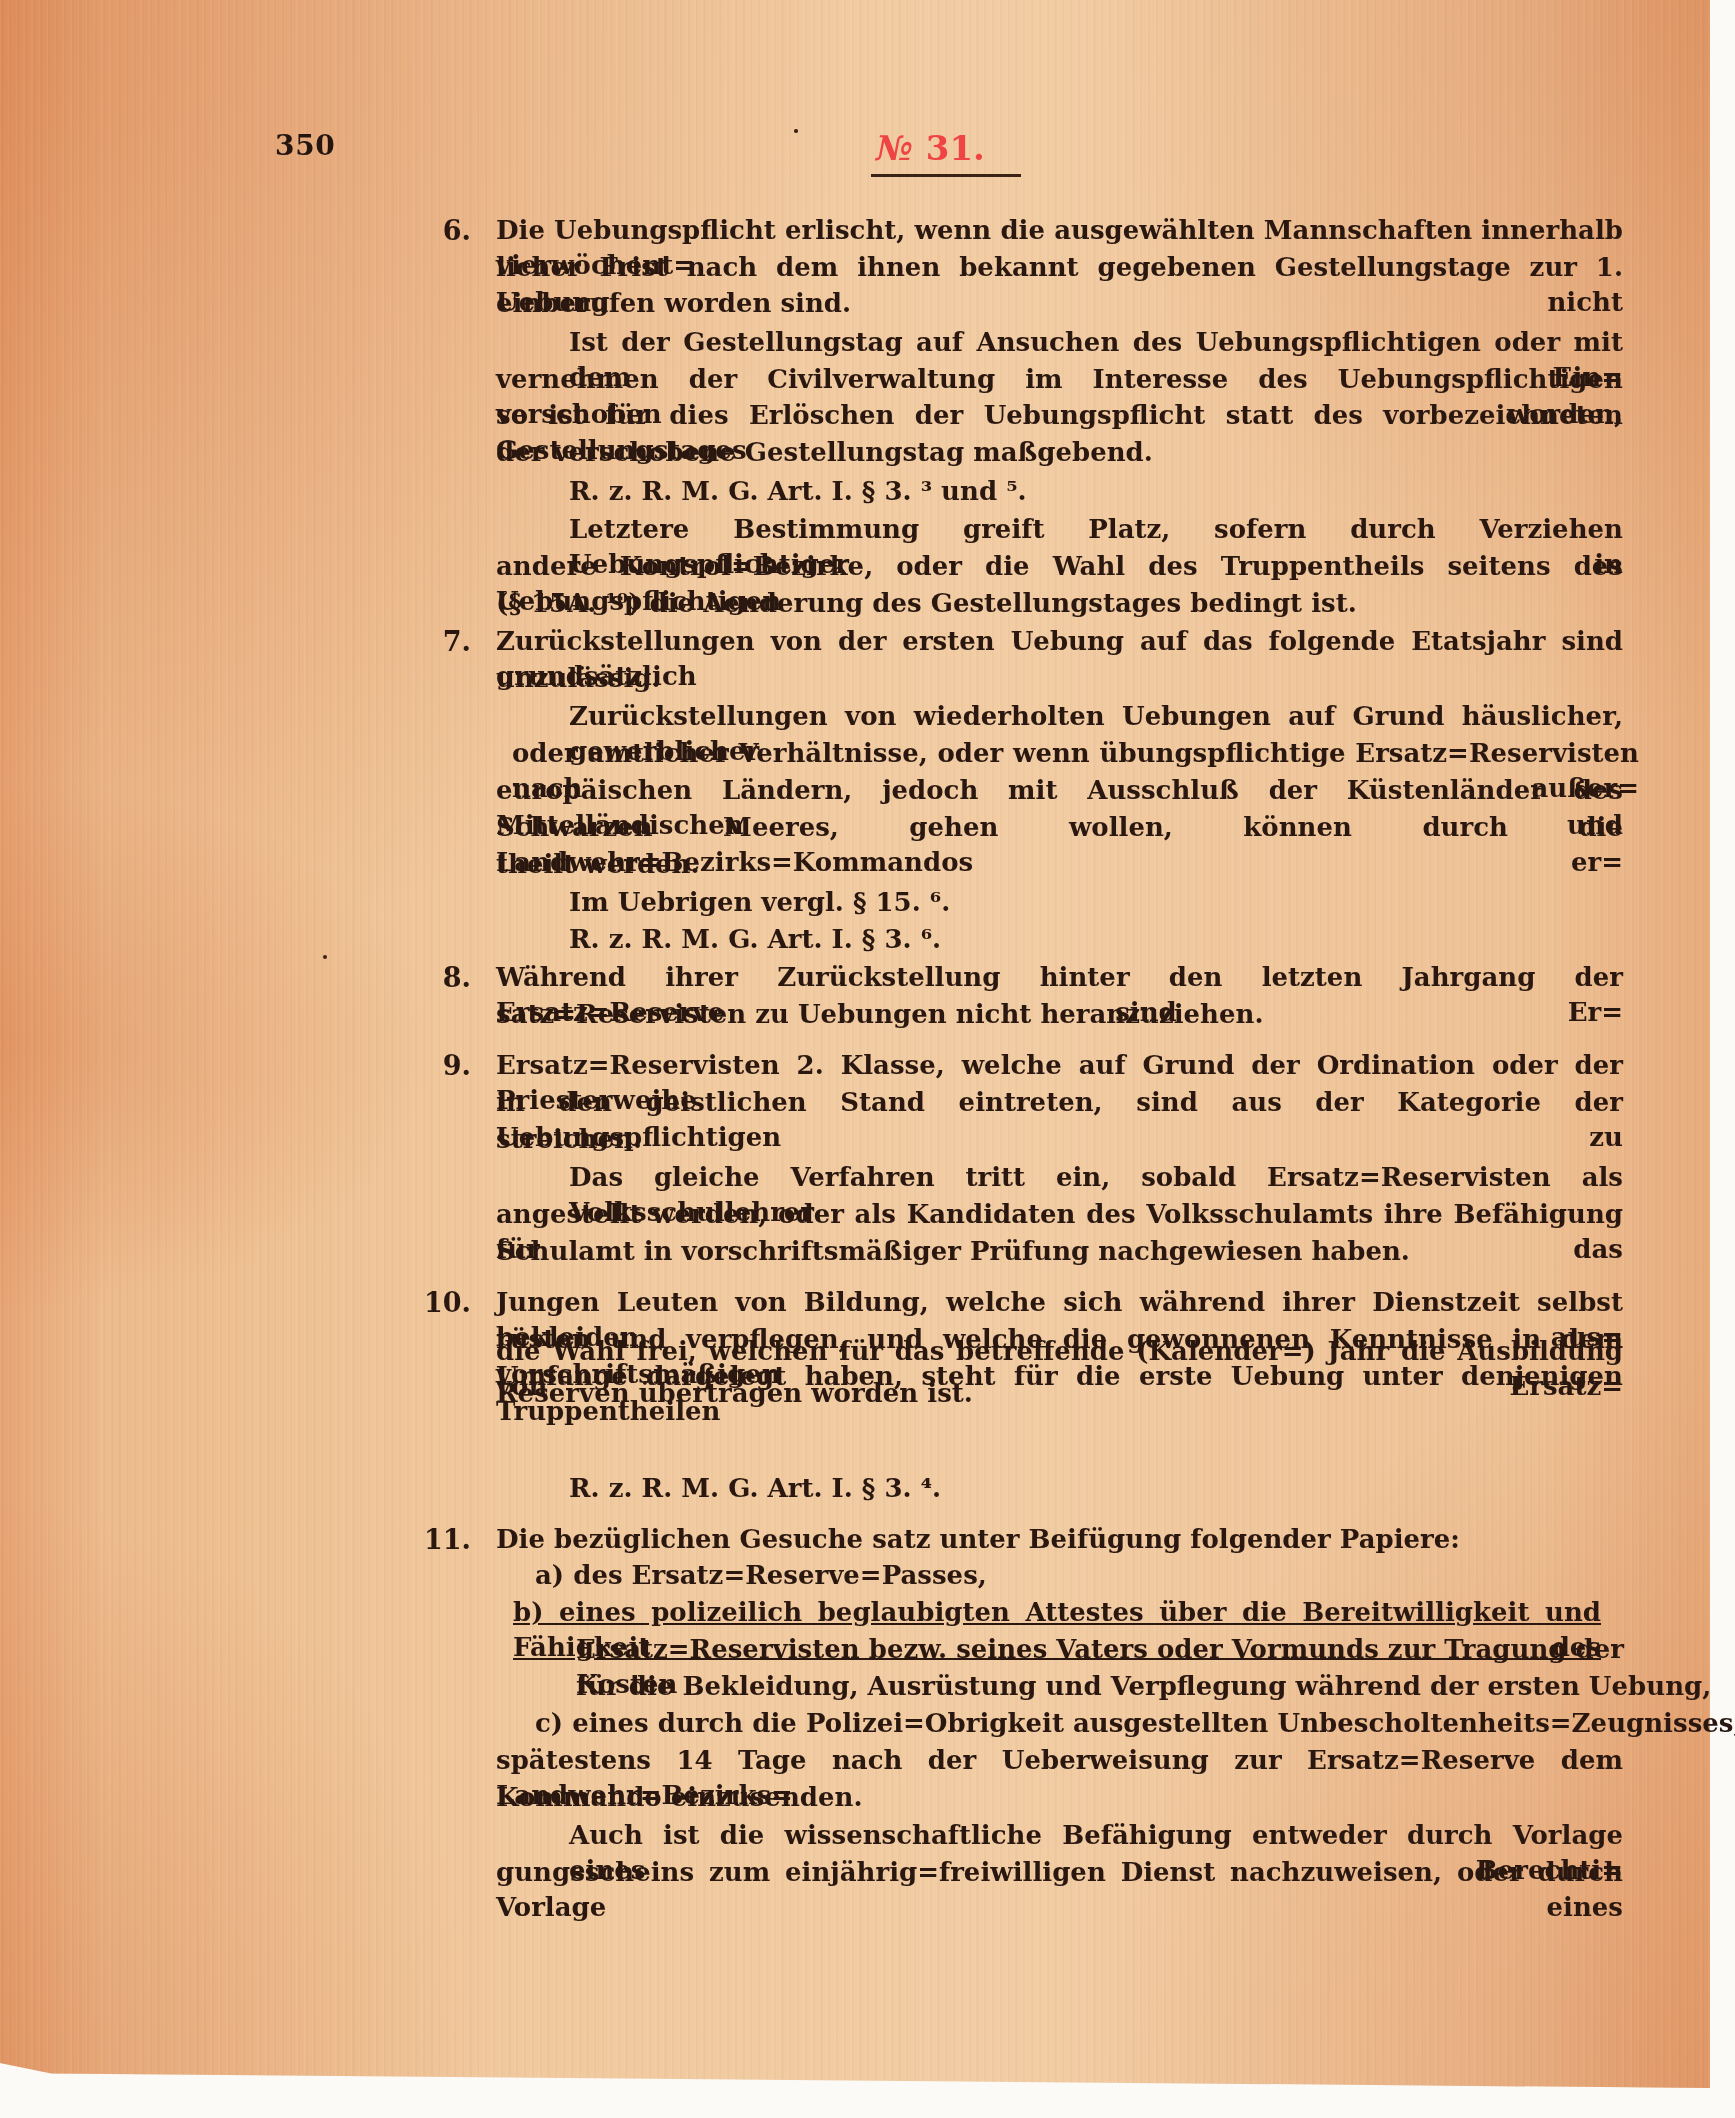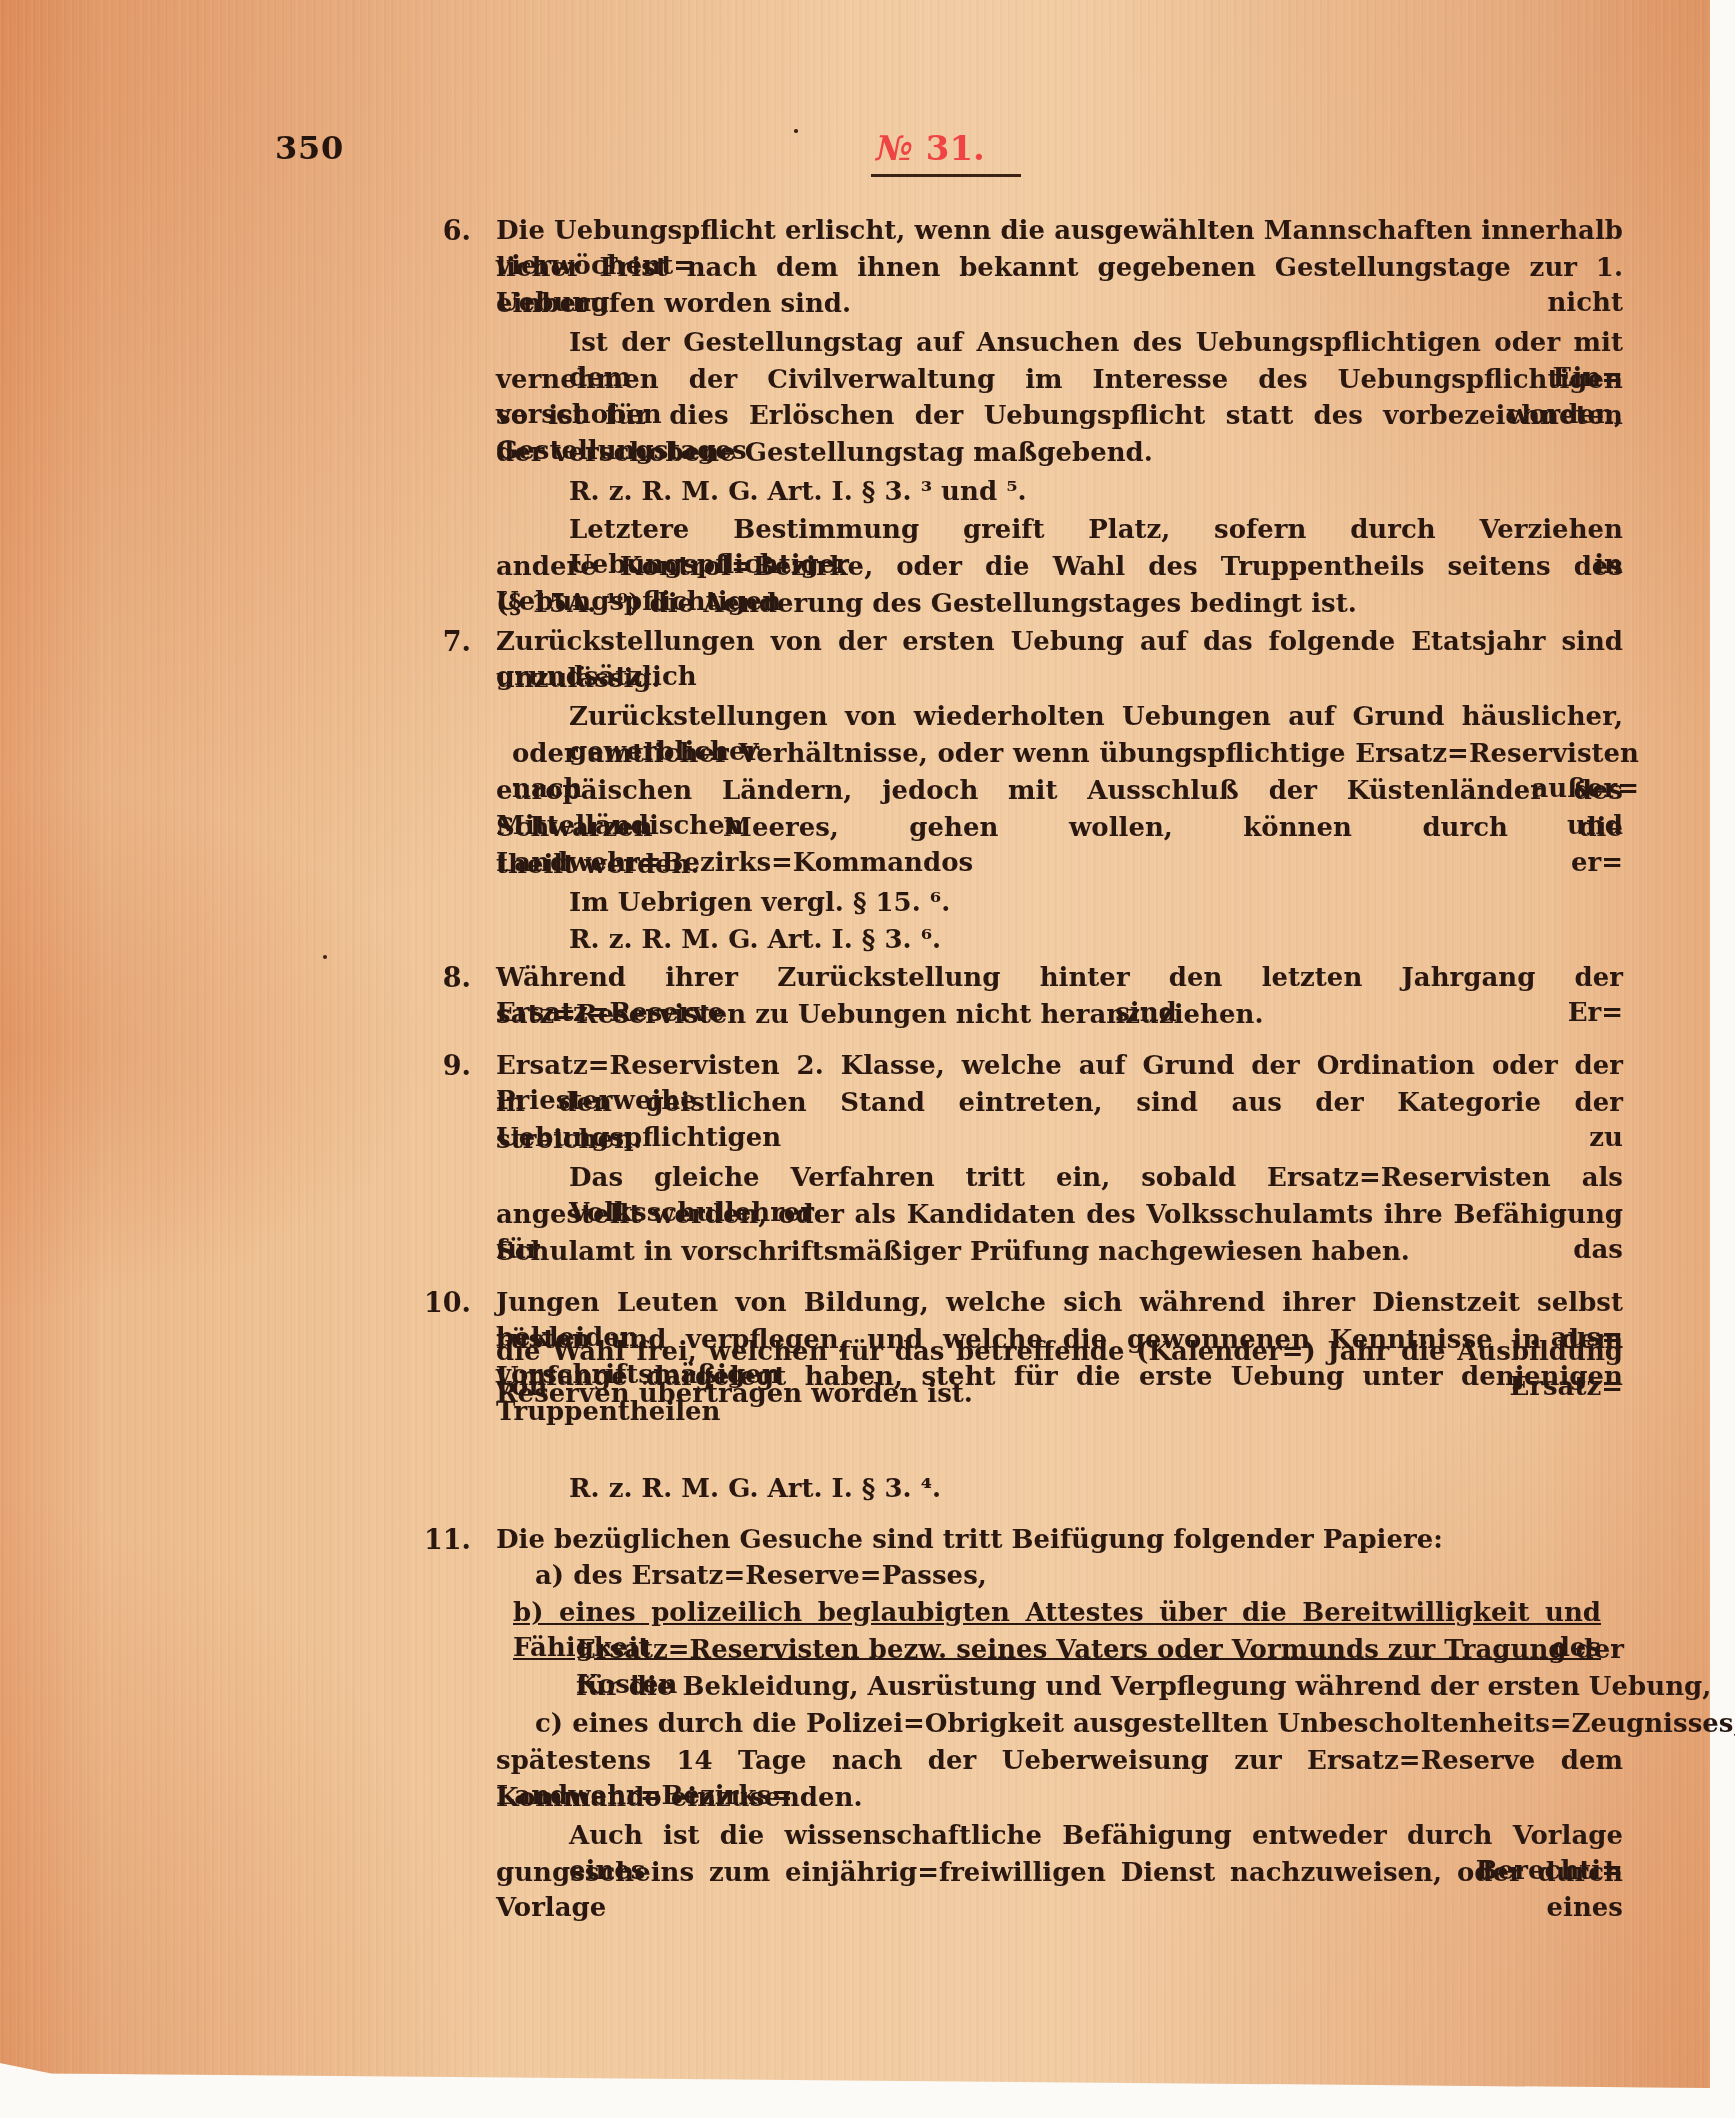--- a/index.html
+++ b/index.html
@@ -20,21 +20,21 @@
       linear-gradient(90deg, #e7a474 0%, #edbb8c 6%, #f1c99e 30%, #f2cca3 60%, #eec195 90%, #e7ab7b 100%);
     clip-path: polygon(0 0, 100% 0, 100% 100%, 3% 99.3%, 0 98.8%);
   }
   .page::after {
     content: ""; position: absolute; inset: 0;
     background: repeating-linear-gradient(90deg, rgba(255,255,255,0.05) 0 1.4px, rgba(0,0,0,0.02) 1.4px 3.5px, rgba(255,255,255,0) 3.5px 7.8px);
     pointer-events: none;
   }
   .pagenum {
     position: absolute; left: 275px; top: 129px;
-    font-family: "DejaVu Serif", serif; font-weight: bold; font-size: 32px;
+    font-family: "DejaVu Serif", serif; font-weight: bold; font-size: 28px;
     letter-spacing: 0.7px; color: #24160f;
   }
   .issue {
     position: absolute; left: 876px; top: 128px;
     font-family: "DejaVu Serif", serif; font-weight: bold; font-size: 34px; color: #ef4444;
   }
   .issue .no { font-style: italic; margin-right: 12.8px; }
   .issue-rule {
     position: absolute; left: 871px; top: 174px; width: 150px; height: 2.8px; background: #3a2214;
   }
@@ -99,21 +99,21 @@
     <div class="ln j" style="top: 1197px; left: 496px; width: 1127px; white-space: normal;">angestellt werden, oder als Kandidaten des Volksschulamts ihre Befähigung für das</div>
     <div class="ln" style="top: 1234px; left: 496px;">Schulamt in vorschriftsmäßiger Prüfung nachgewiesen haben.</div>
     <div class="num" style="top: 1285px; right: 1239px;">10.</div>
     <div class="ln j" style="top: 1285px; left: 496px; width: 1127px; white-space: normal;">Jungen Leuten von Bildung, welche sich während ihrer Dienstzeit selbst bekleiden, aus=</div>
     <div class="ln j" style="top: 1322px; left: 496px; width: 1127px; white-space: normal;">rüsten und verpflegen, und welche die gewonnenen Kenntnisse in dem vorschriftsmäßigen</div>
     <div class="ln j" style="top: 1359px; left: 496px; width: 1127px; white-space: normal;">Umfange dargelegt haben, steht für die erste Uebung unter denjenigen Truppentheilen</div>
     <div class="ln j" style="top: 1334px; left: 496px; width: 1127px; white-space: normal;">die Wahl frei, welchen für das betreffende (Kalender=) Jahr die Ausbildung von Ersatz=</div>
     <div class="ln" style="top: 1376px; left: 496px;">Reserven übertragen worden ist.</div>
     <div class="ln" style="top: 1471px; left: 569px;">R. z. R. M. G. Art. I. § 3. ⁴.</div>
     <div class="num" style="top: 1522px; right: 1239px;">11.</div>
-    <div class="ln" style="top: 1522px; left: 496px;">Die bezüglichen Gesuche sind tritt Beifügung folgender Papiere:</div>
+    <div class="ln" style="top: 1522px; left: 496px;">Die bezüglichen Gesuche satz unter Beifügung folgender Papiere:</div>
     <div class="ln" style="top: 1558px; left: 535px;">a) des Ersatz=Reserve=Passes,</div>
     <div class="ln j" style="top: 1595px; left: 513px; width: 1088px; white-space: normal; text-decoration: underline;">b) eines polizeilich beglaubigten Attestes über die Bereitwilligkeit und Fähigkeit des</div>
     <div class="ln j" style="top: 1632px; left: 576px; width: 1048px; white-space: normal;">Ersatz=Reservisten bezw. seines Vaters oder Vormunds zur Tragung der Kosten</div>
     <div class="ln" style="top: 1669px; left: 576px;">für die Bekleidung, Ausrüstung und Verpflegung während der ersten Uebung,</div>
     <div class="ln" style="top: 1706px; left: 535px;">c) eines durch die Polizei=Obrigkeit ausgestellten Unbescholtenheits=Zeugnisses,</div>
     <div class="ln j" style="top: 1743px; left: 496px; width: 1127px; white-space: normal;">spätestens 14 Tage nach der Ueberweisung zur Ersatz=Reserve dem Landwehr=Bezirks=</div>
     <div class="ln" style="top: 1780px; left: 496px;">Kommando einzusenden.</div>
     <div class="ln j" style="top: 1818px; left: 569px; width: 1054px; white-space: normal;">Auch ist die wissenschaftliche Befähigung entweder durch Vorlage eines Berechti=</div>
     <div class="ln j" style="top: 1855px; left: 496px; width: 1127px; white-space: normal;">gungsscheins zum einjährig=freiwilligen Dienst nachzuweisen, oder durch Vorlage eines</div>
   </div>

